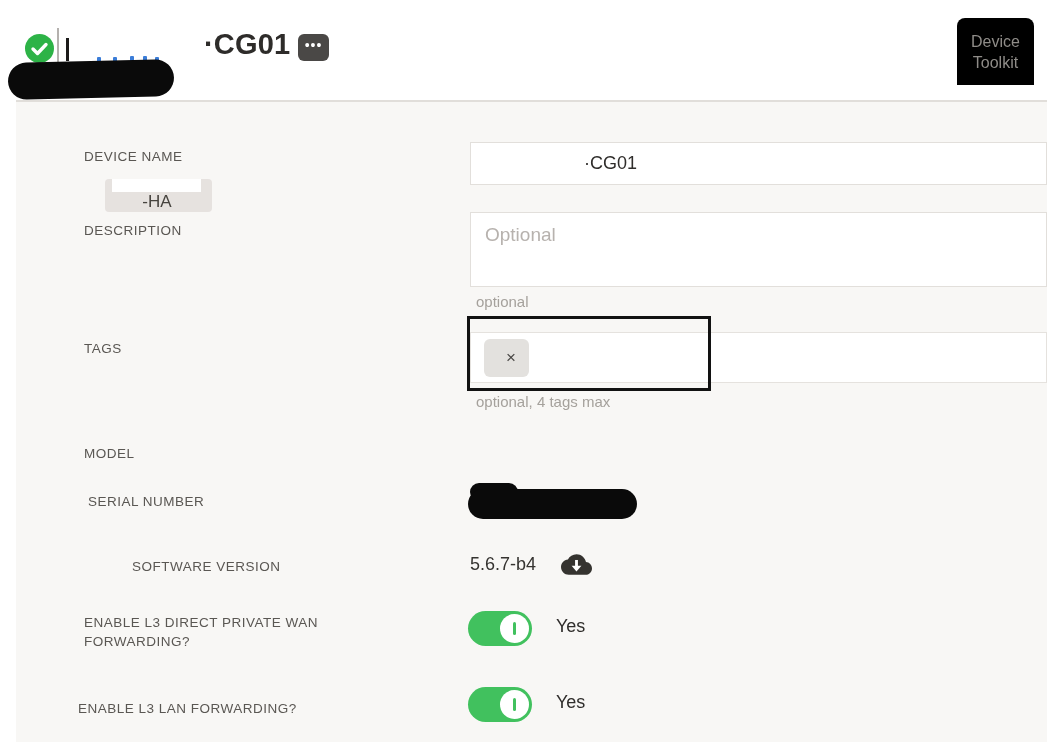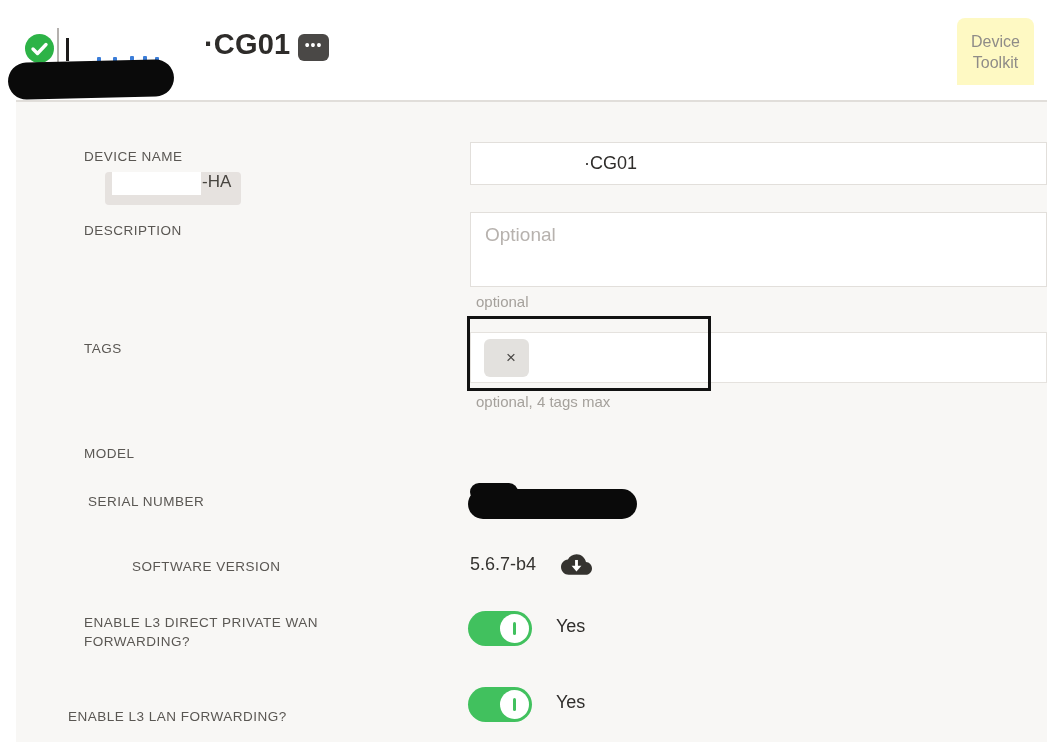--- a/index.html
+++ b/index.html
@@ -24,37 +24,37 @@
 
   .page-title { position:absolute; left:204px; top:28px; font-size:29px; font-weight:bold; color:#2e2c2a; letter-spacing:.2px; }
   .menu-btn { position:absolute; left:298px; top:34px; width:31px; height:27px; background:#4a4846;
     border:none; border-radius:6px; color:#ffffff; font-size:14px; letter-spacing:1px;
     display:flex; align-items:center; justify-content:center; cursor:pointer; padding-bottom:6px; }
 
   .tab { position:absolute; top:18px; height:67px; border-radius:8px 8px 0 0;
     display:flex; align-items:center; justify-content:center; text-align:center;
     font-size:16px; line-height:21px; cursor:pointer; }
   .tab-basic { left:881px; width:73px; background:#585553; color:#ffffff; }
-  .tab-toolkit { left:957px; width:77px; background:#fef9c3; color:#8f8c88; }
+  .tab-toolkit { left:957px; width:77px; background:#000000; color:#8f8c88; }
   .tab-label { width:58px; }
 
   .header-divider { position:absolute; left:16px; top:100px; width:1031px; height:2px; background:#e1deda; }
 
   
   .panel { position:absolute; left:16px; top:102px; width:1031px; height:640px; background:#f8f7f5; }
 
   .field-label { position:absolute; font-size:13.5px; color:#5a5753; letter-spacing:.5px; line-height:19px; }
 
   
   .name-input { position:absolute; left:470px; top:142px; width:577px; height:43px;
     background:#ffffff; border:1px solid #e2dfdb; font-family:"Liberation Sans",sans-serif;
     font-size:18px; color:#2f2d2b; padding-left:113px; }
-  .name-tooltip { position:absolute; left:105px; top:172px; height:33px; background:#e6e2df;
-    border-radius:4px; display:flex; padding:0 10px 0 7px;
-    font-size:17px; color:#47443f; }
+  .name-tooltip { position:absolute; left:105px; top:179px; height:33px; background:#e6e2df;
+    border-radius:4px; display:flex; align-items:center; padding:0 10px 0 7px;
+    font-size:17px; color:#47443f;flex-direction:column; }
   .name-tooltip .white-redact { width:89px; height:23px; background:#ffffff; margin-right:1px; }
 
   
   .desc-input { position:absolute; left:470px; top:212px; width:577px; height:75px;
     background:#ffffff; border:1px solid #e2dfdb; resize:none;
     font-family:"Liberation Sans",sans-serif; font-size:19px; padding:11px 14px; color:#2f2d2b; }
   .desc-input::placeholder { color:#b7b2ae; opacity:1; }
   .hint { position:absolute; font-size:15px; color:#a5a19c; }
 
   
@@ -158,17 +158,17 @@
     <polygon points="8.2,11 15.8,11 12,15.5" fill="#ffffff"></polygon>
   </svg>
 </span>
 
 <div class="field-label" style="left:84px; top:613px; width:300px;">ENABLE L3 DIRECT PRIVATE WAN FORWARDING?</div>
 <div class="toggle" style="top:611px;">
   <div class="knob"></div>
 </div>
 <div class="toggle-value" style="top:616px;">Yes</div>
 
-<div class="field-label" style="left:68px; top:699px;margin-top:8px;">ENABLE L3 LAN FORWARDING?</div>
+<div class="field-label" style="left:78px; top:699px;">ENABLE L3 LAN FORWARDING?</div>
 <div class="toggle" style="top:687px;">
   <div class="knob"></div>
 </div>
 <div class="toggle-value" style="top:692px;">Yes</div>
 
 </body></html>

